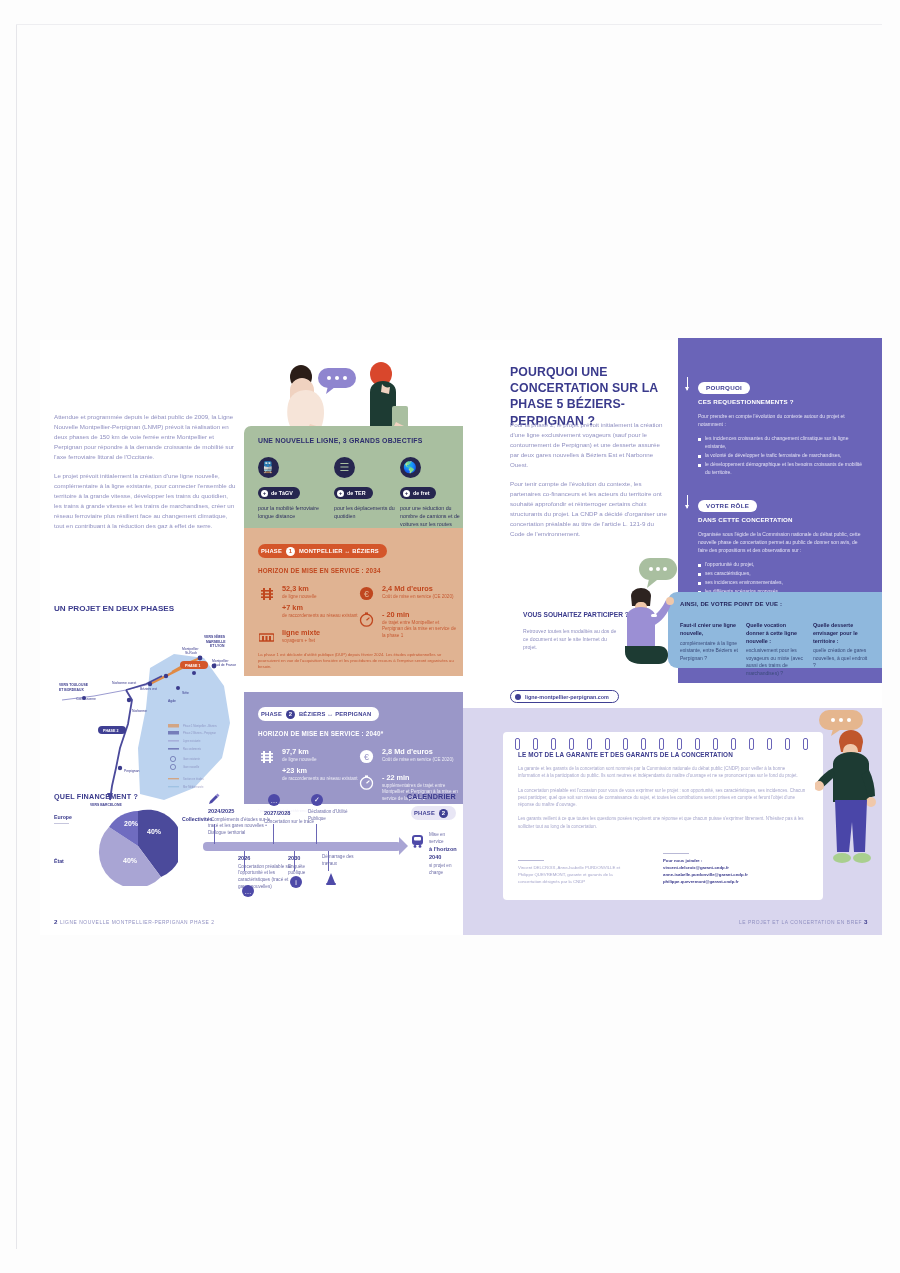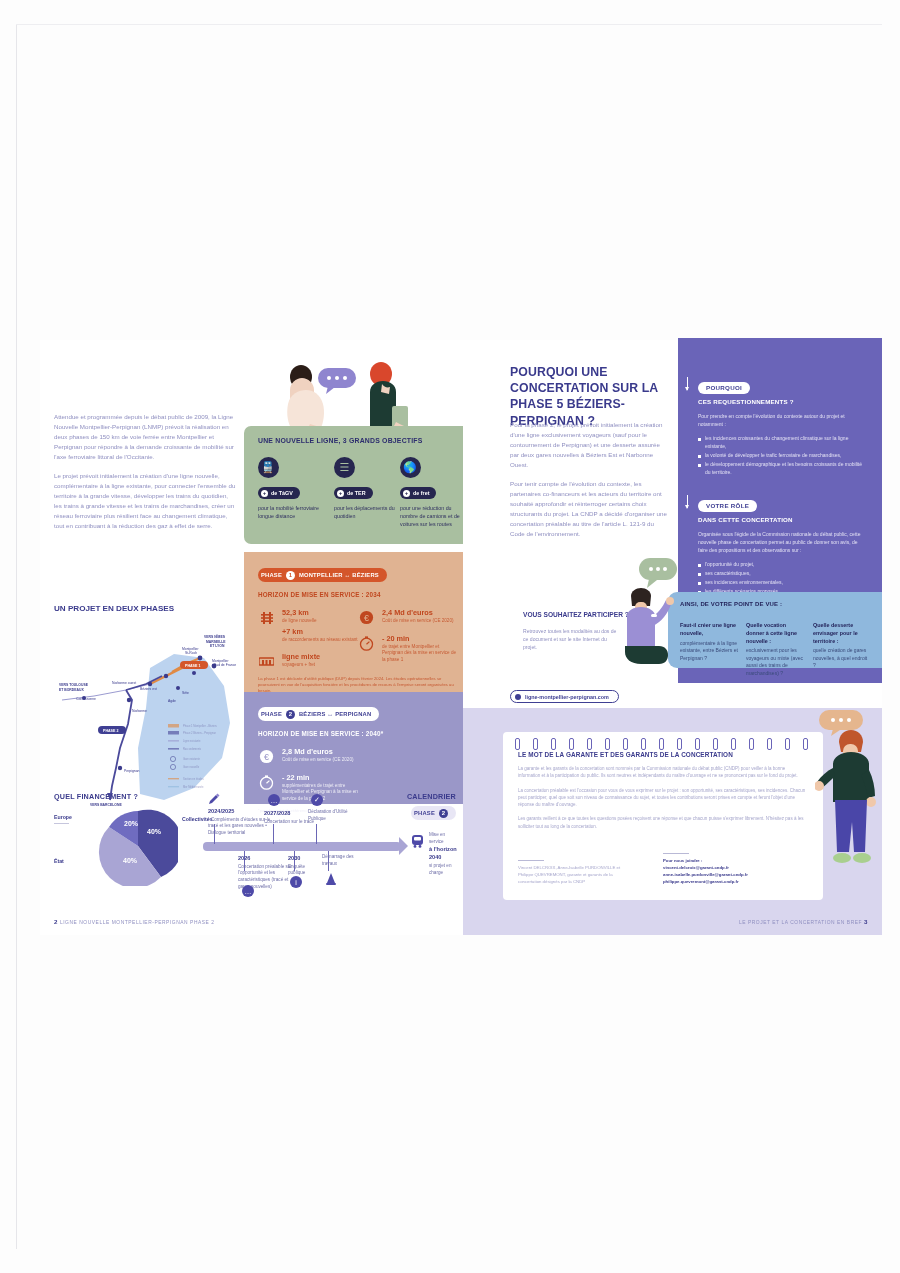--- a/index.html
+++ b/index.html
@@ -30,21 +30,21 @@
   #greenbox{position:absolute;left:204px;top:86px;width:228px;height:118px;background:#a9bfa0;border-radius:7px;}
   #people{position:absolute;left:204px;top:4px;width:228px;height:92px;}
   #greenbox .gtitle{position:absolute;left:14px;top:11px;font-size:6.9px;font-weight:bold;color:#2d2d6e;letter-spacing:.2px;}
   .objcol{position:absolute;top:31px;width:64px;}
   .objcol .oicon{width:21px;height:21px;border-radius:50%;background:#26264f;display:flex;align-items:center;justify-content:center;color:#a9bfa0;font-size:11px;}
   .pill{margin-top:9px;display:inline-flex;align-items:center;gap:3px;background:#26264f;color:#fff;border-radius:8px;padding:2.5px 7px 2.5px 3px;font-size:5.4px;font-weight:bold;}
   .pill .plus{width:7px;height:7px;border-radius:50%;background:#fff;color:#26264f;font-size:6px;line-height:7px;text-align:center;font-weight:bold;}
   .objcol .odesc{margin-top:5px;font-size:5.3px;line-height:1.55;color:#2f2f5f;}
 
   
-  #phase1{position:absolute;left:204px;top:212px;width:228px;height:148px;background:#e0b392;border-radius:0 0 0 0;}
+  #phase1{position:absolute;left:204px;top:188px;width:228px;height:148px;background:#e0b392;border-radius:0 0 0 0;}
   .phtag{display:inline-flex;align-items:center;gap:4px;border-radius:9px;padding:2.5px 8px 2.5px 3px;font-size:5.8px;font-weight:bold;letter-spacing:.2px;}
   .phtag .num{width:9px;height:9px;border-radius:50%;font-size:6px;line-height:9px;text-align:center;font-weight:bold;}
   #phase1 .phtag{background:#d4562a;color:#fff;}
   #phase1 .phtag .num{background:#fff;color:#d4562a;}
   #phase1 .horizon{font-size:6.3px;font-weight:bold;color:#c0471f;letter-spacing:.2px;margin-top:9px;}
   .stat{display:flex;gap:7px;margin-top:9px;}
   .stat .sico{width:17px;height:17px;flex:0 0 17px;display:flex;align-items:center;justify-content:center;font-size:12px;}
   .stat .sbig{font-size:7.3px;font-weight:bold;line-height:1.2;}
   .stat .ssm{font-size:4.6px;line-height:1.45;opacity:.82;}
   #phase1 .stat{color:#c0471f;}
@@ -267,20 +267,39 @@
     <div id="phase2">
       <div style="margin:10px 0 0 14px;">
         <span class="phtag">
           <span>PHASE</span>
           <span class="num">2</span>
           <span>BÉZIERS ↔ PERPIGNAN</span>
         </span>
         <div class="horizon">HORIZON DE MISE EN SERVICE : 2040*</div>
       </div>
       <div style="display:flex;margin:2px 14px 0 14px;">
+        <div style="width:100px;">
+          <div class="stat">
+            <div class="sico">
+              <svg width="14" height="14" viewBox="0 0 14 14">
+                  <rect x="3" y="1" width="2" height="12" fill="#fff"></rect>
+                  <rect x="9" y="1" width="2" height="12" fill="#fff"></rect>
+                  <rect x="1" y="3" width="12" height="1.6" fill="#fff"></rect>
+                  <rect x="1" y="6.2" width="12" height="1.6" fill="#fff"></rect>
+                  <rect x="1" y="9.4" width="12" height="1.6" fill="#fff"></rect>
+                </svg>
+            </div>
+            <div>
+              <div class="sbig">97,7 km</div>
+              <div class="ssm">de ligne nouvelle</div>
+              <div class="sbig" style="margin-top:4px;">+23 km</div>
+              <div class="ssm">de raccordements au réseau existant</div>
+            </div>
+          </div>
+        </div>
         <div style="width:100px;">
           <div class="stat">
             <div class="sico">
               <svg width="15" height="15" viewBox="0 0 15 15">
                   <circle cx="7.5" cy="7.5" r="6.6" fill="#fff"></circle>
                   <text x="7.5" y="11" font-size="9" font-family="Liberation Sans" fill="#9a97c8" text-anchor="middle">€</text>
                 </svg>
             </div>
             <div>
               <div class="sbig">2,8 Md d'euros</div>

